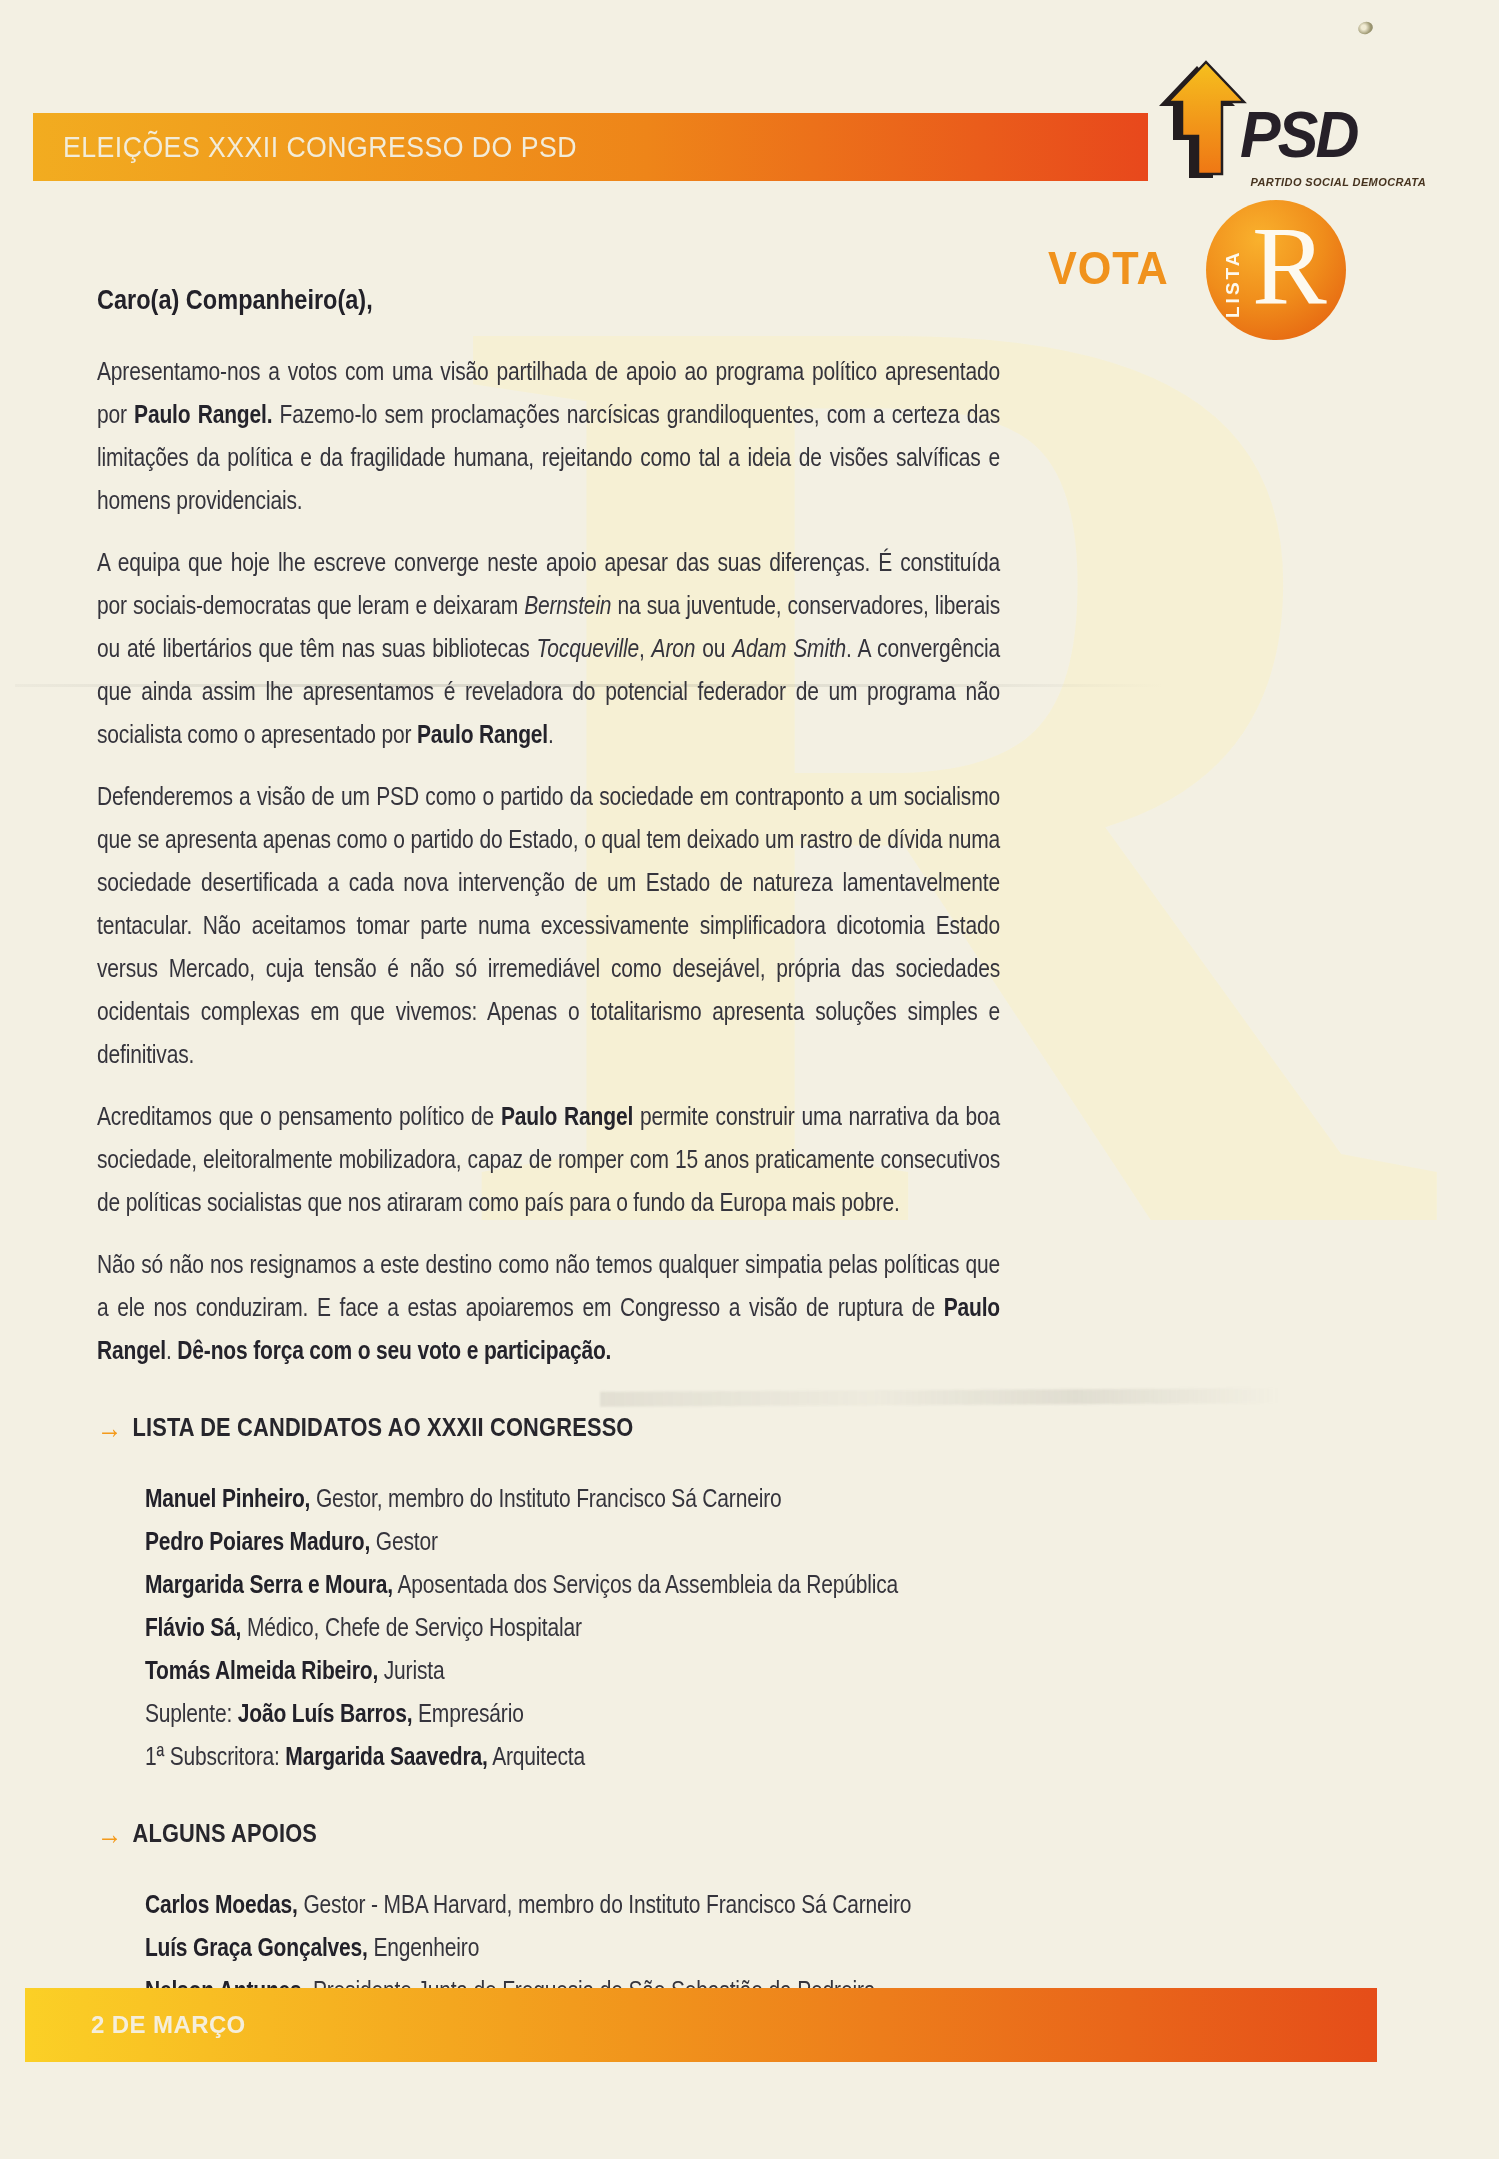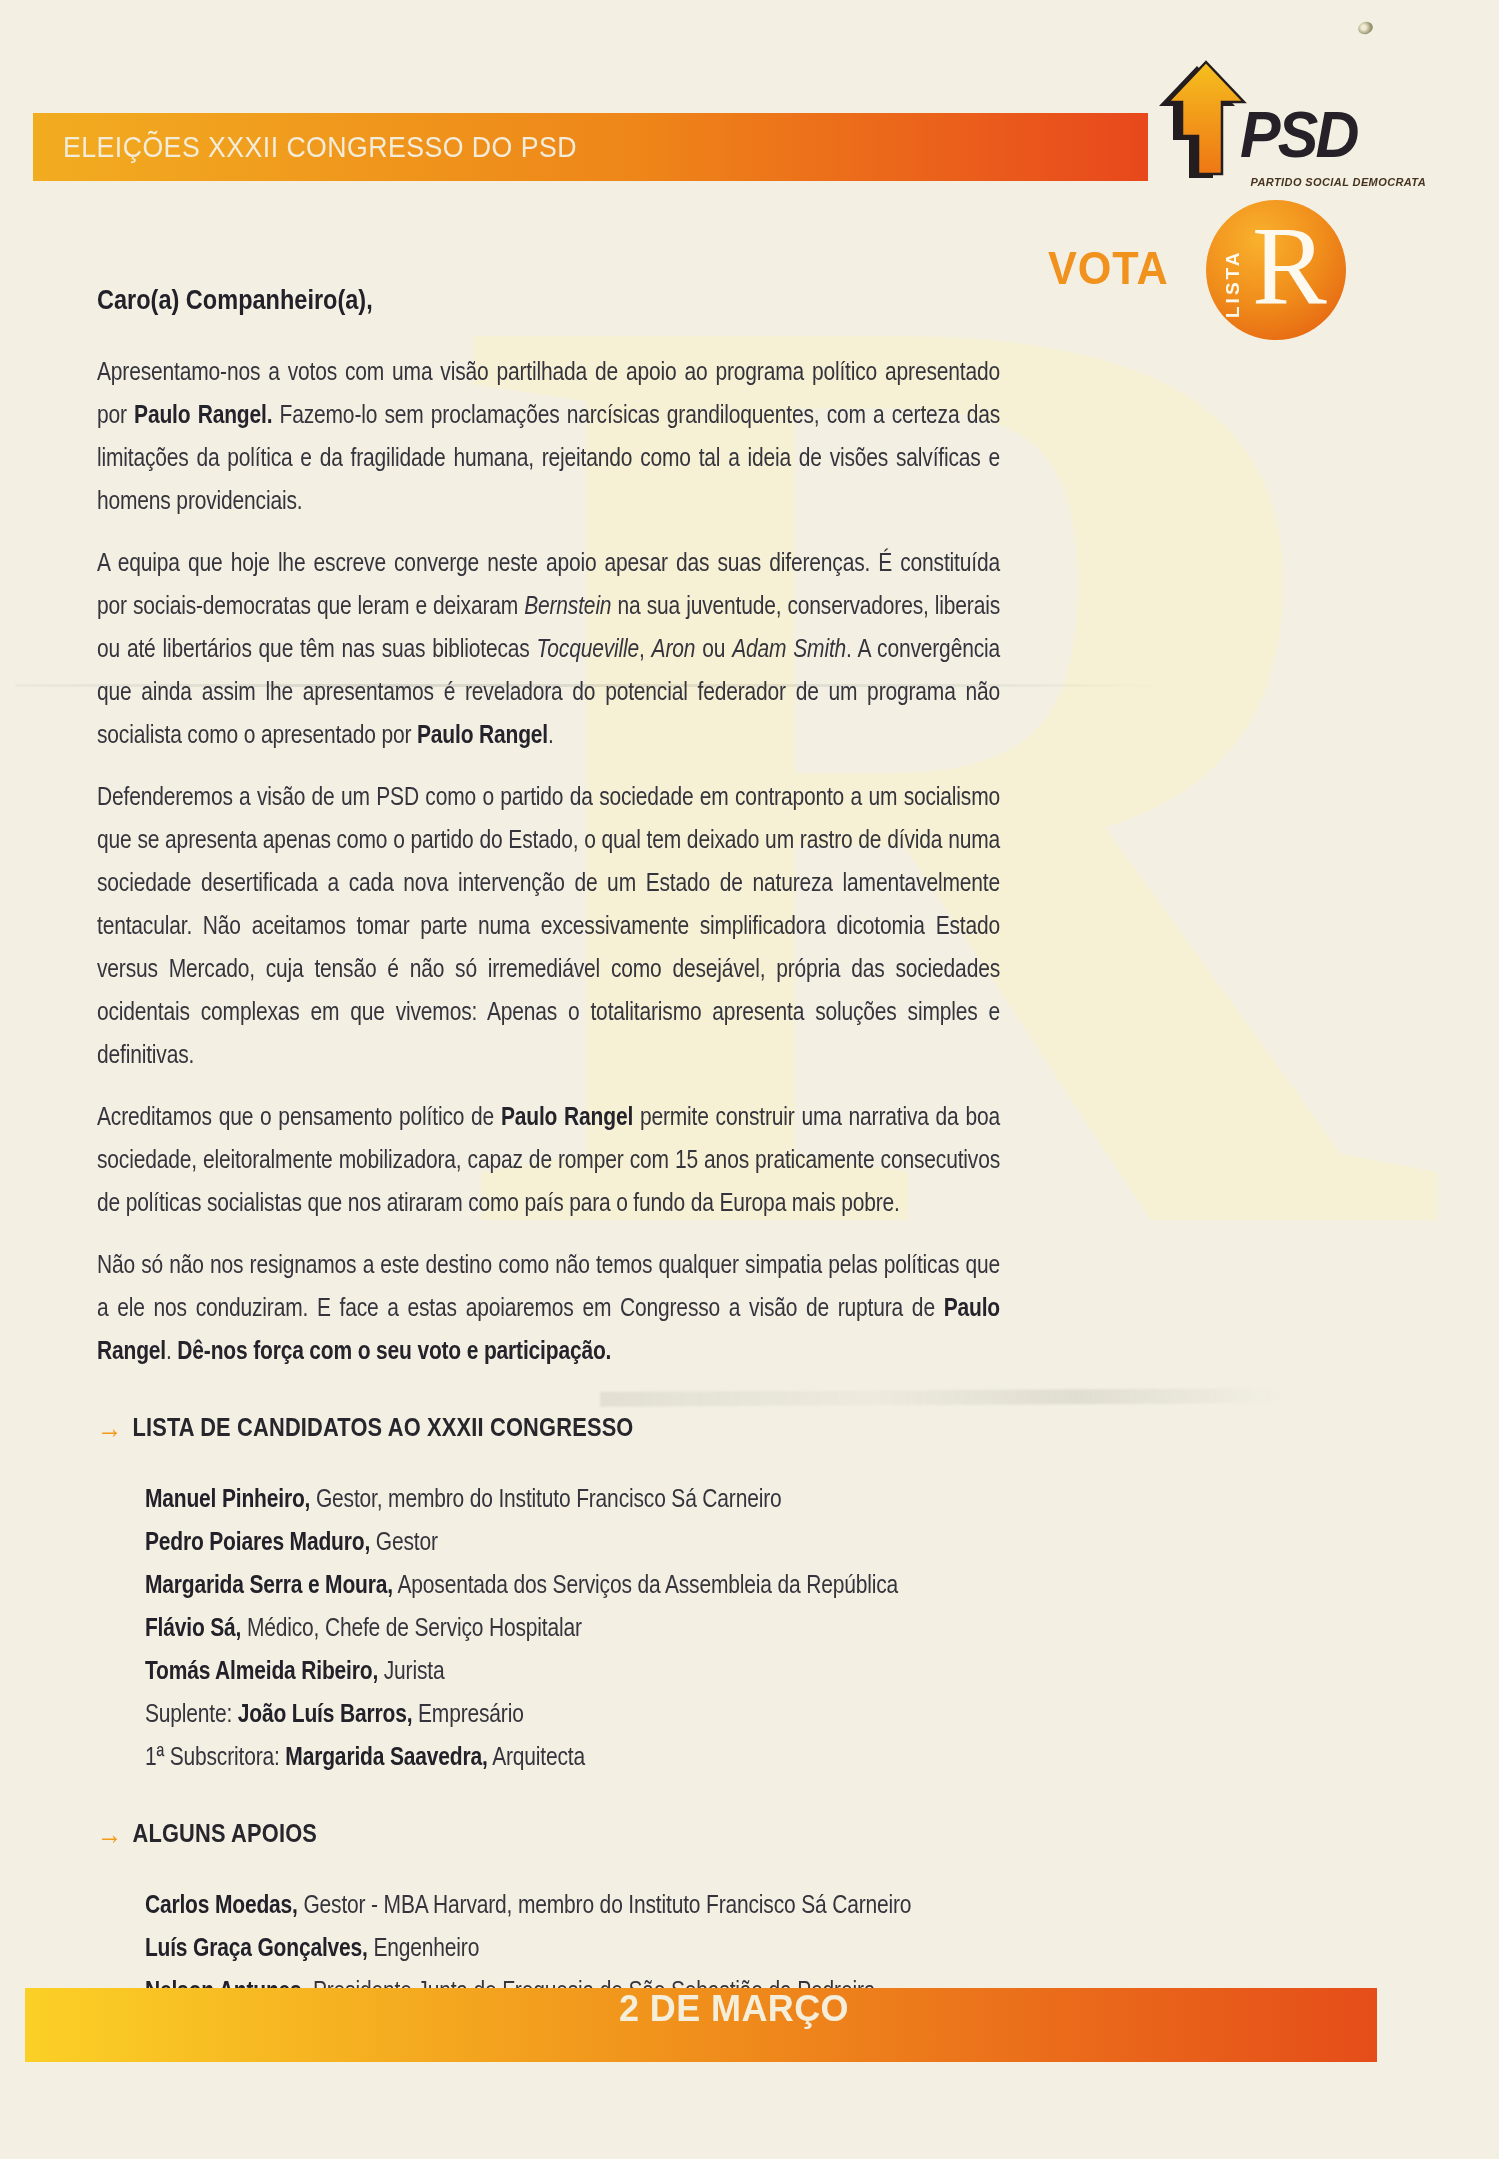--- a/index.html
+++ b/index.html
@@ -95,21 +95,21 @@
     color:#f49a1b;font-weight:normal;font-size:30px;margin-right:12px;line-height:1;
   }
   .person-list{margin-left:57px;}
   .person-line{font-size:25px;line-height:43px;color:#35343c;letter-spacing:-.2px;}
   .person-line .b{color:#222129;}
   
   .footer-banner{
     position:absolute;left:25px;top:1988px;width:1352px;height:74px;z-index:3;
     background:linear-gradient(90deg,#fbd026 0%,#f1951c 45%,#e54d19 100%);
     display:flex;align-items:center;padding-left:66px;box-sizing:border-box;
-    color:#f5eedb;font-size:36px;letter-spacing:.4px;white-space:pre;flex-direction:column;
+    color:#f5eedb;font-size:24px;letter-spacing:.4px;white-space:pre;
   }
   .footer-banner .b{color:#f5eedb;}
 </style>
 </head>
 <body>
 
 <div class="page">
 
   <div class="watermark">R</div>
 

